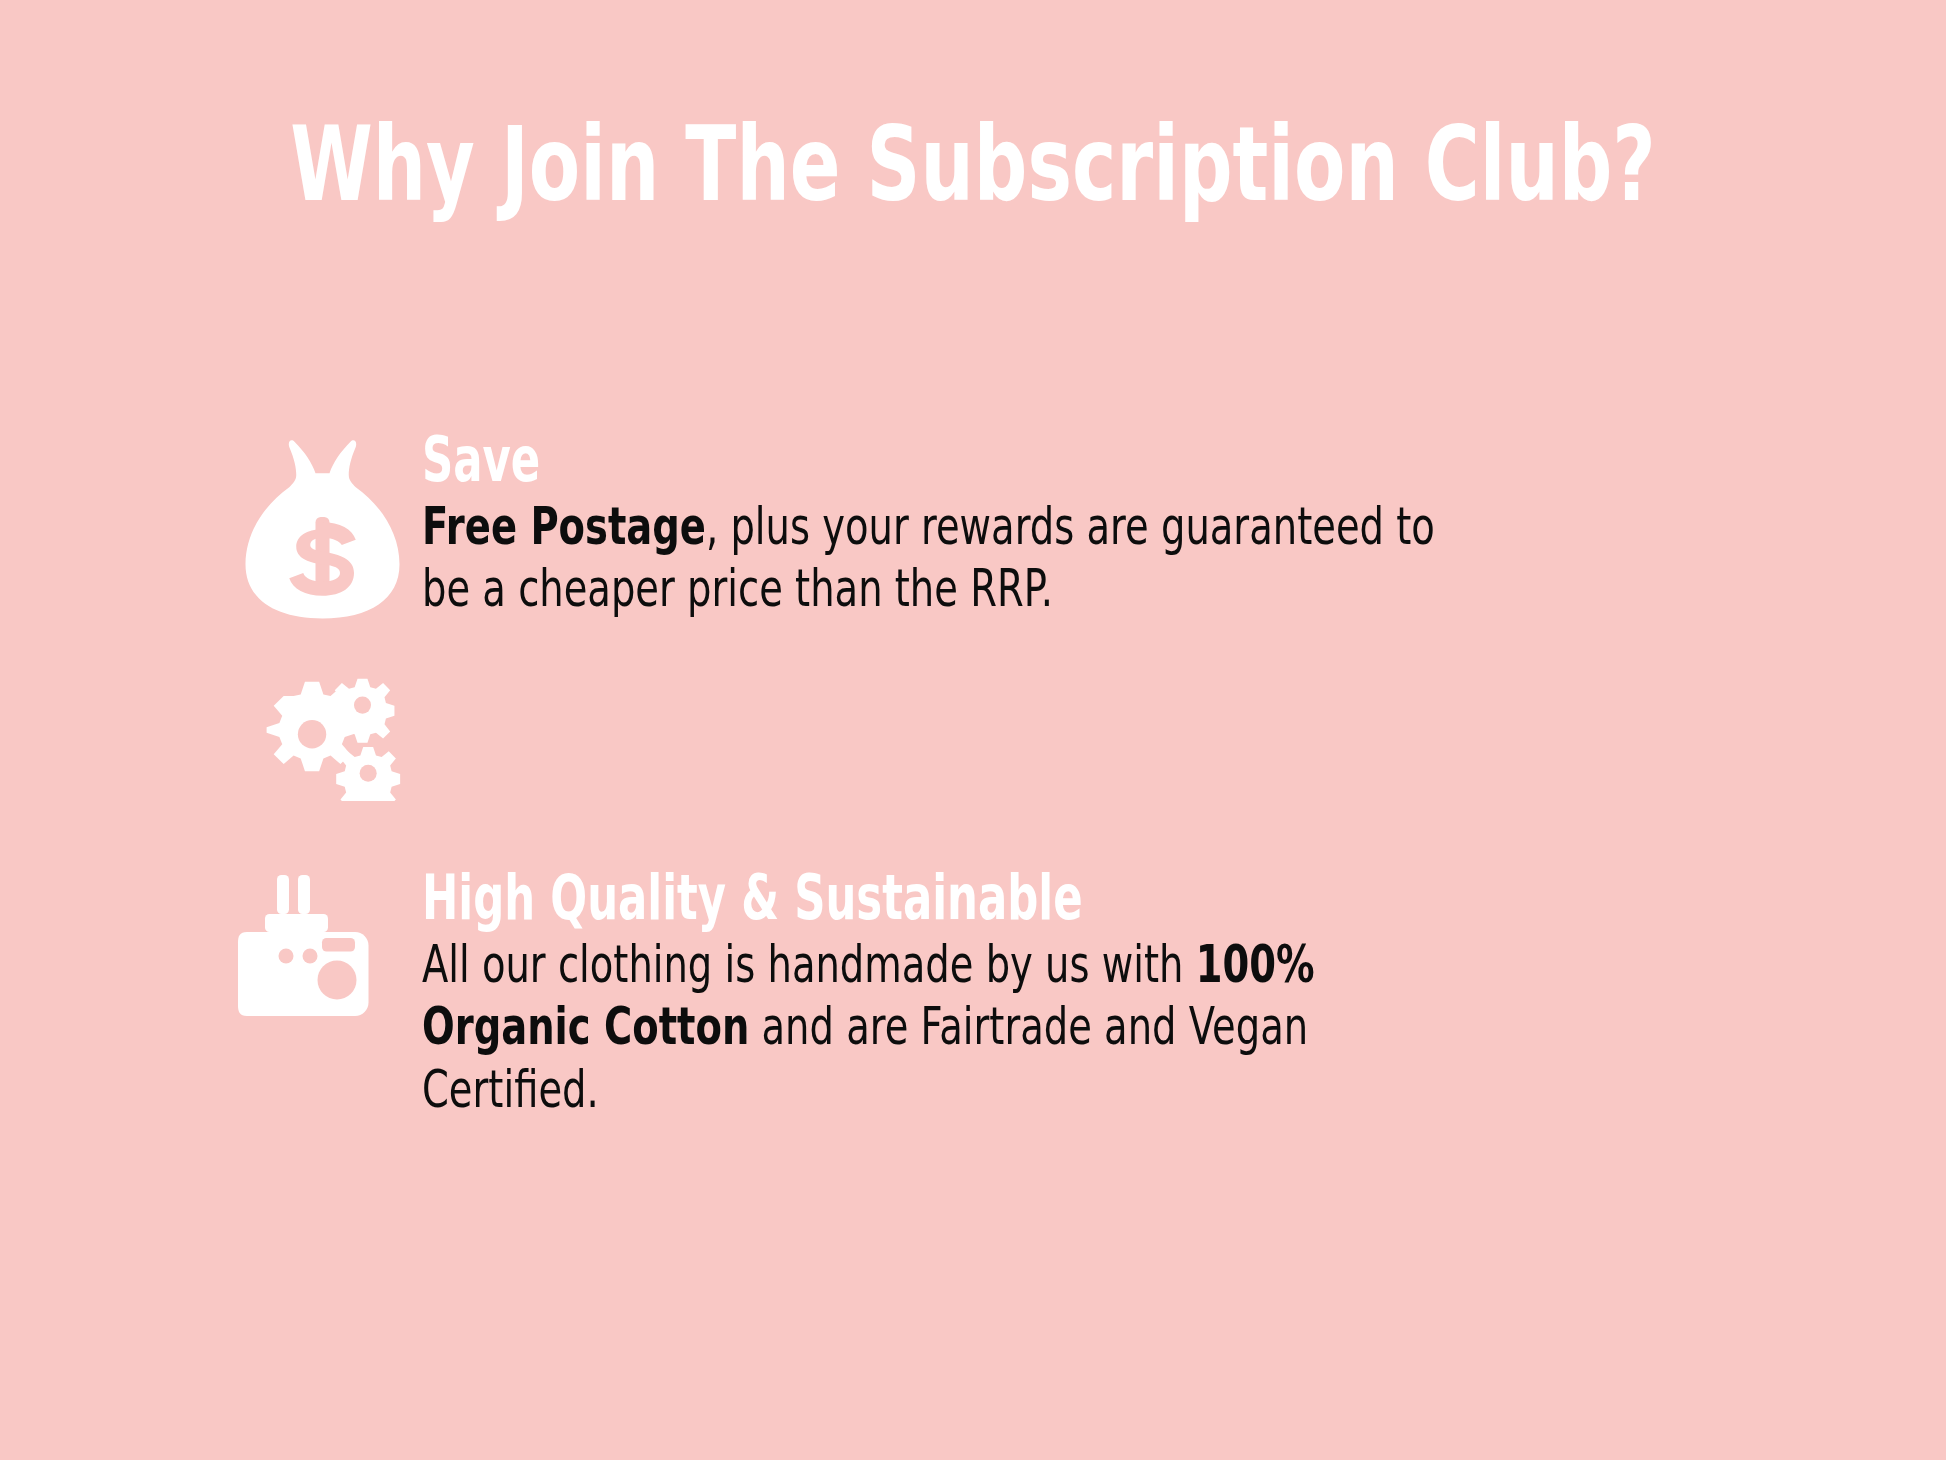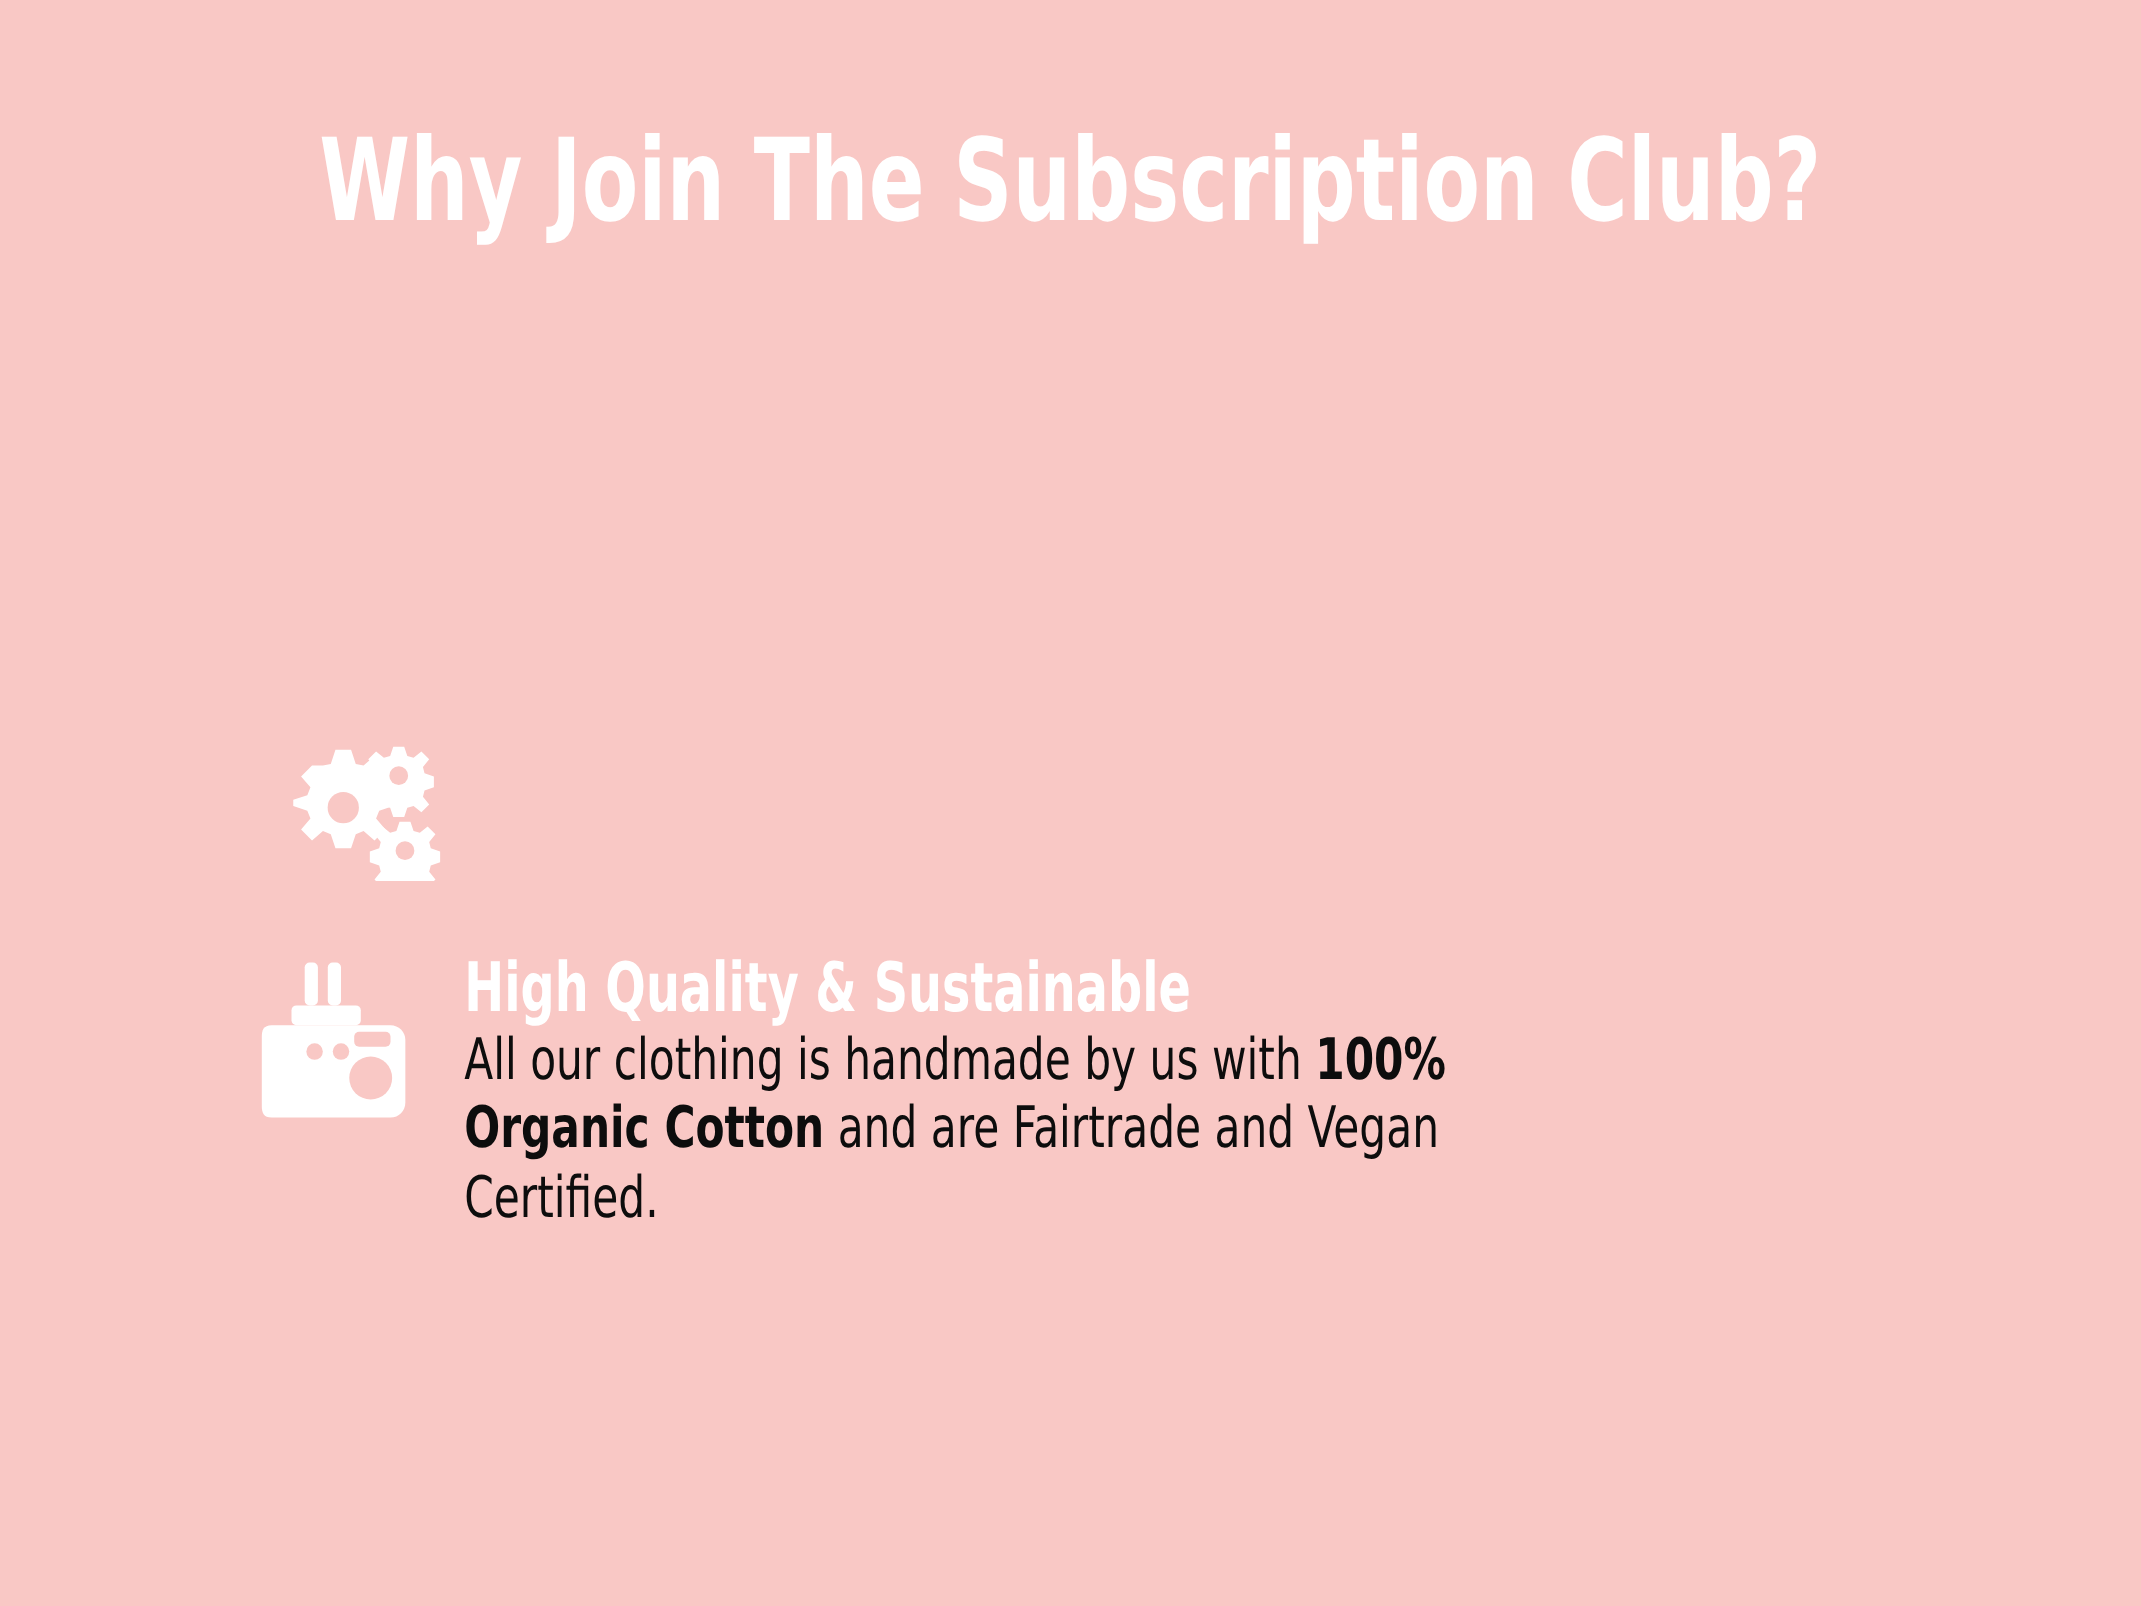--- a/index.html
+++ b/index.html
@@ -103,20 +103,39 @@
   svg.ic { display: block; }
 </style>
 </head>
 <body>
 
 <div class="page">
 
   <h1 class="title">Why Join The Subscription Club?</h1>
 
 
+  <div class="row" id="row-save">
+    <div class="icon-cell">
+      <svg class="ic" width="175" height="185" viewBox="0 0 100 105" aria-hidden="true">
+        <g fill="#ffffff">
+          <path d="M34 4 c6 6 10 12 12 18 h8 c2 -6 6 -12 12 -18 c2 -2 4 0 3 3 c-3 7 -4 12 -4 16 c0 3 2 5 4 7 c14 10 25 26 25 44 c0 20 -17 31 -44 31 S6 94 6 74 c0 -18 11 -34 25 -44 c2 -2 4 -4 4 -7 c0 -4 -1 -9 -4 -16 c-1 -3 1 -5 3 -3 Z"></path>
+        </g>
+        <g fill="#f9c8c5">
+          <rect x="46" y="47" width="8" height="44" rx="3"></rect>
+          <path d="M50 54 c-9 0 -15 4 -15 10 c0 6 6 9 15 10 c7 1 10 2 10 5 c0 3 -4 5 -10 5 c-6 0 -10 -2 -11 -5 l-8 3 c2 6 9 10 19 10 c11 0 18 -5 18 -13 c0 -7 -6 -10 -16 -12 c-7 -1 -9 -2 -9 -4 c0 -3 3 -4 8 -4 c5 0 9 2 10 4 l8 -3 c-2 -6 -9 -10 -19 -10 Z"></path>
+        </g>
+      </svg>
+    </div>
+    <div class="text-cell">
+      <div class="sec-heading">Save</div>
+      <p class="sec-body">
+        <b>Free Postage</b><span>, plus your rewards are guaranteed to be a cheaper price than the RRP.</span>
+      </p>
+    </div>
+  </div>
 
   <div class="row" id="row-flexible">
     <div class="icon-cell">
       <svg class="ic" width="160" height="125" viewBox="0 0 112 88" aria-hidden="true">
         <g fill="#ffffff">
 
           <path d="M36 14 l5 -1 l3 -9 h10 l3 9 l5 1 l7 -6 l7 7 l-6 7 l2 5 l9 3 v10 l-9 3 l-2 5 l6 7 l-7 7 l-7 -6 l-5 2 l-3 9 H44 l-3 -9 l-5 -2 l-7 6 l-7 -7 l6 -7 l-2 -5 l-9 -3 V36 l9 -3 l2 -5 l-6 -7 l7 -7 Z"></path>
           <circle cx="49" cy="41" r="10" fill="#f9c8c5"></circle>
 
           <path d="M88 2 l2 6 l4 1 l5 -4 l5 5 l-4 5 l1 4 l6 2 v7 l-6 2 l-1 4 l4 5 l-5 5 l-5 -4 l-4 1 l-2 6 h-7 l-2 -6 l-4 -1 l-5 4 l-5 -5 l4 -5 l-1 -4 l-6 -2 v-7 l6 -2 l1 -4 l-4 -5 l5 -5 l5 4 l4 -1 l2 -6 Z"></path>

